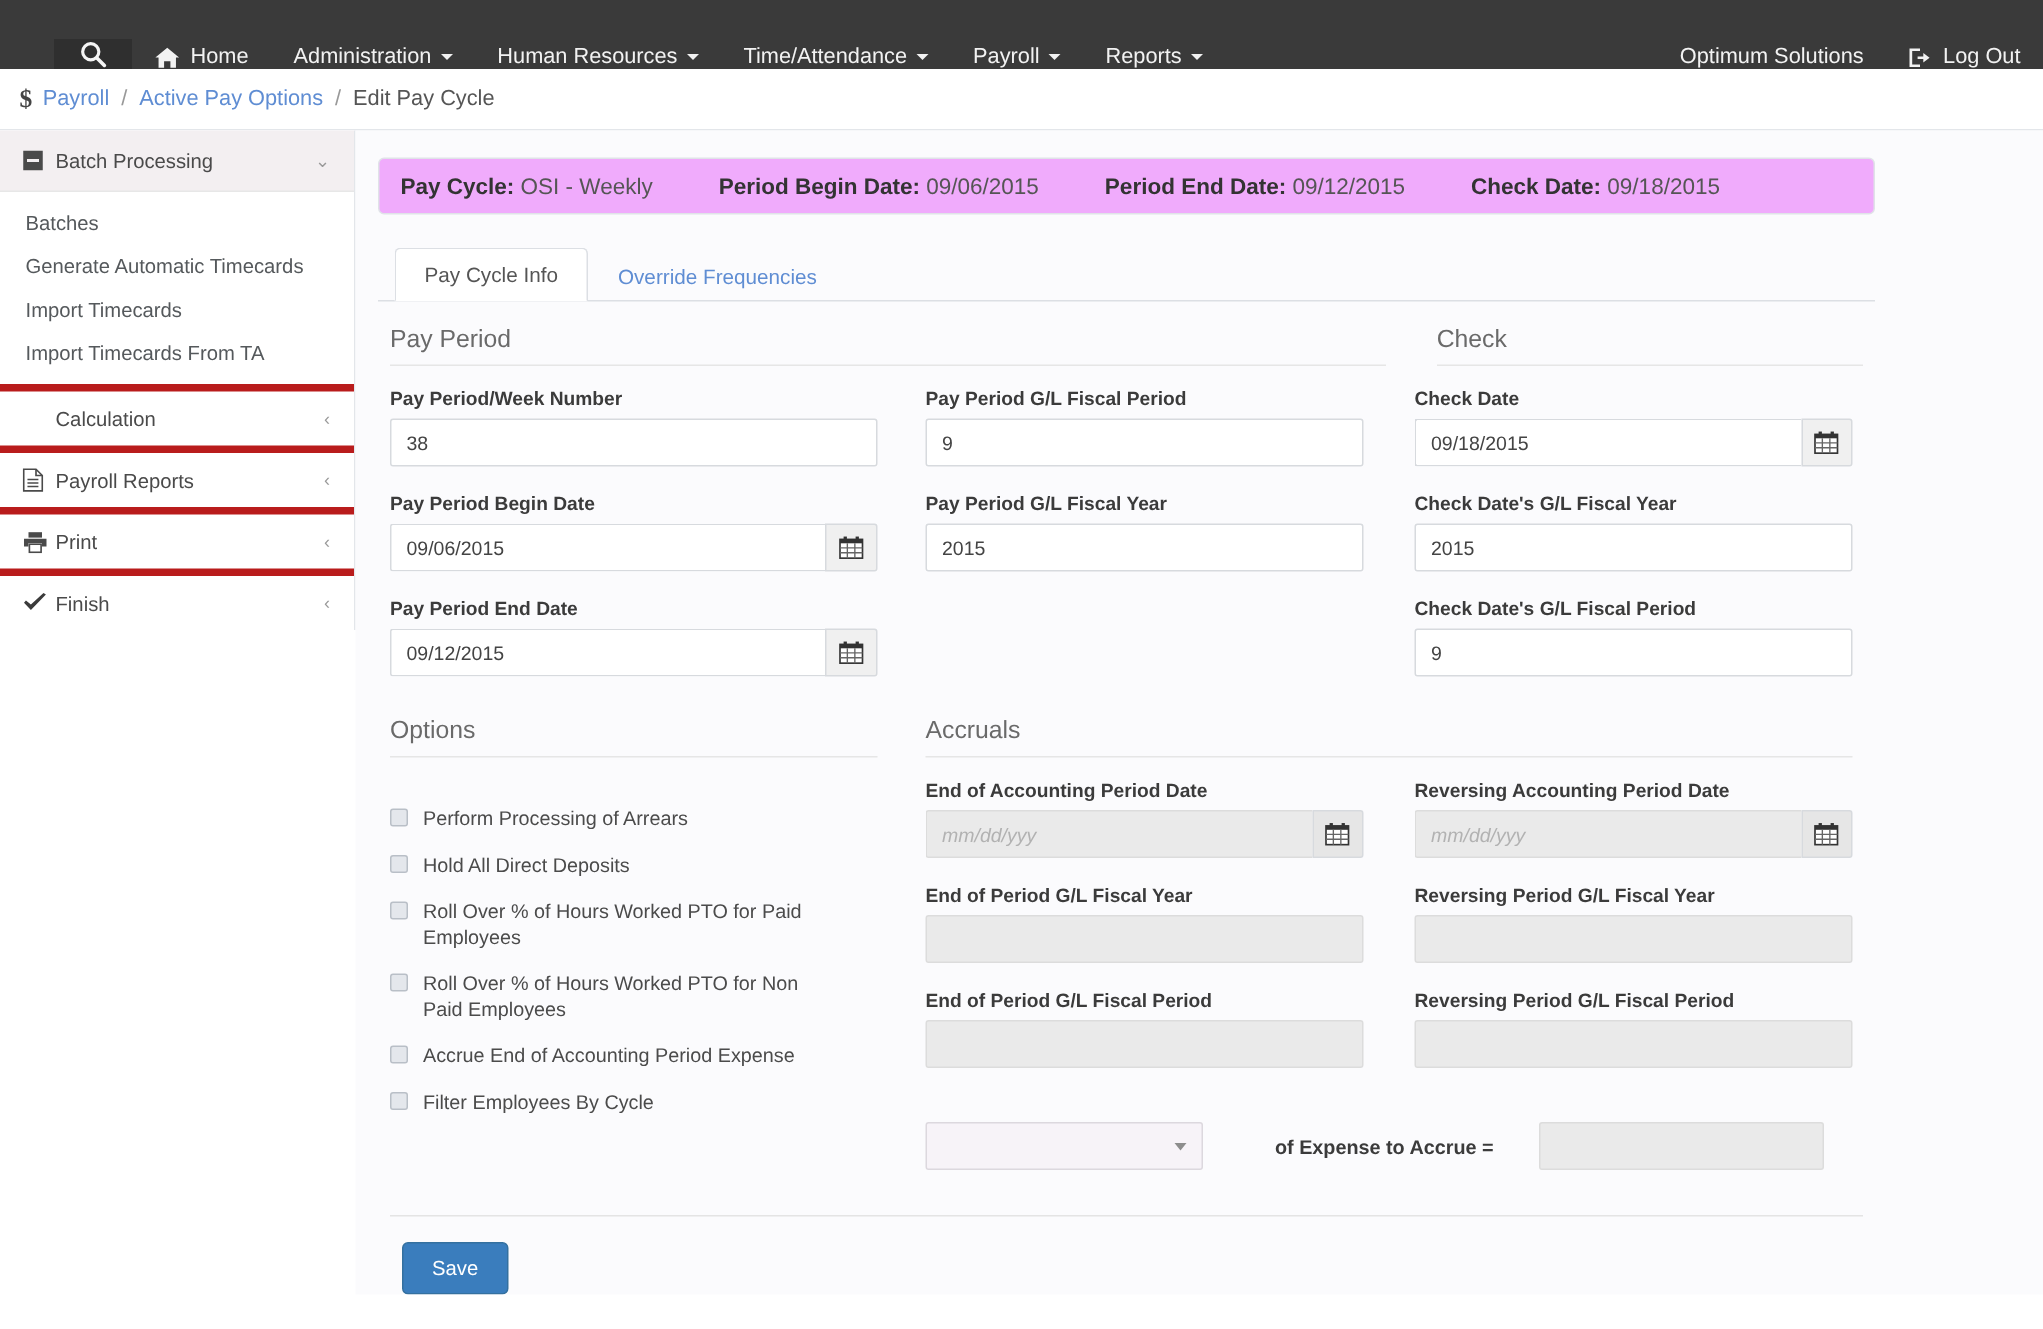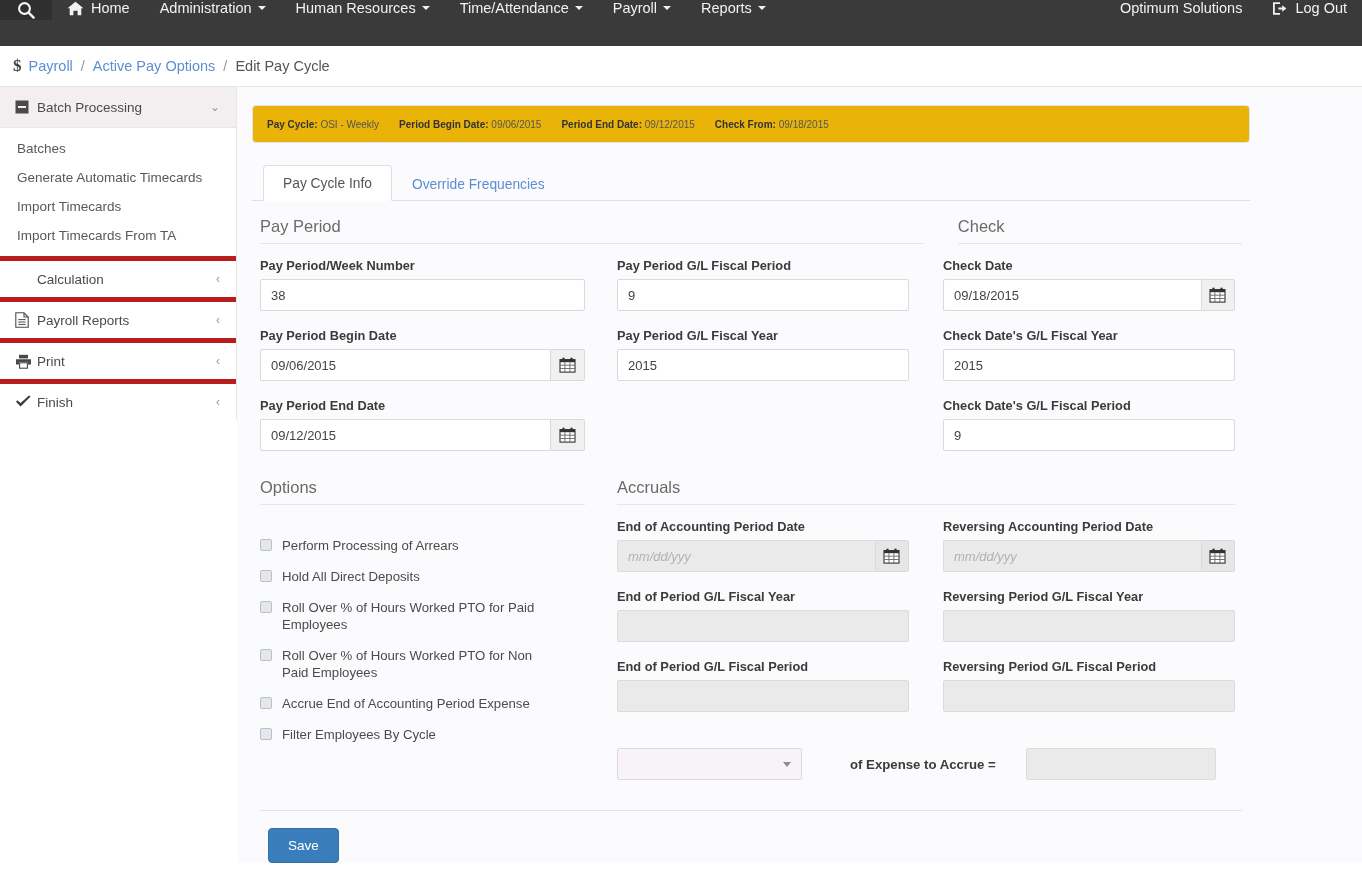--- a/index.html
+++ b/index.html
@@ -11,22 +11,23 @@
     font-family: "Liberation Sans", sans-serif;
     font-size: 13px;
     color: #333;
   }
 
   
   .navbar {
     height: 46px;
     background: #3a3a3a;
     display: flex;
-    align-items: flex-start;
+    align-items: flex-end;
     position: relative;
+    padding-left: 36px;
   }
   .nav-search {
     width: 52px;
     background: #2f2f2f;
     display: flex;
     align-items: center;
     justify-content: center;
     cursor: pointer;
   }
   .nav-search svg { display:block; }
@@ -129,28 +130,29 @@
   
   .content {
     flex: 1;
     background: #fbfbfd;
     padding: 18px 112px 0 15px;
     overflow: hidden;
   }
   .infobar {
     border: 1px solid #e0e3e8;
     border-radius: 4px;
-    background: #eab308;
+    background: #f0abfc;
     height: 38px;
     display: flex;
     align-items: center;
     padding: 0 14px;
-    font-size: 10px;
+    font-size: 15px;
     color: #333;
     margin-bottom: 22px;
+    gap: 24px;
   }
   .infobar .seg { margin-right: 20px; white-space: nowrap; }
   .infobar .seg b { font-weight: bold; color: #333; }
   .infobar .seg span { color: #555; }
 
   
   .tabs {
     display: flex;
     border-bottom: 1px solid #dcdfe4;
     padding-left: 11px;
@@ -457,21 +459,21 @@
       </span>
       <span class="seg">
         <b>Period Begin Date:</b>
         <span>09/06/2015</span>
       </span>
       <span class="seg">
         <b>Period End Date:</b>
         <span>09/12/2015</span>
       </span>
       <span class="seg">
-        <b>Check From:</b>
+        <b>Check Date:</b>
         <span>09/18/2015</span>
       </span>
     </div>
 
     <div class="tabs">
       <div class="tab active">Pay Cycle Info</div>
       <div class="tab">Override Frequencies</div>
     </div>
 
     <div class="panel">

